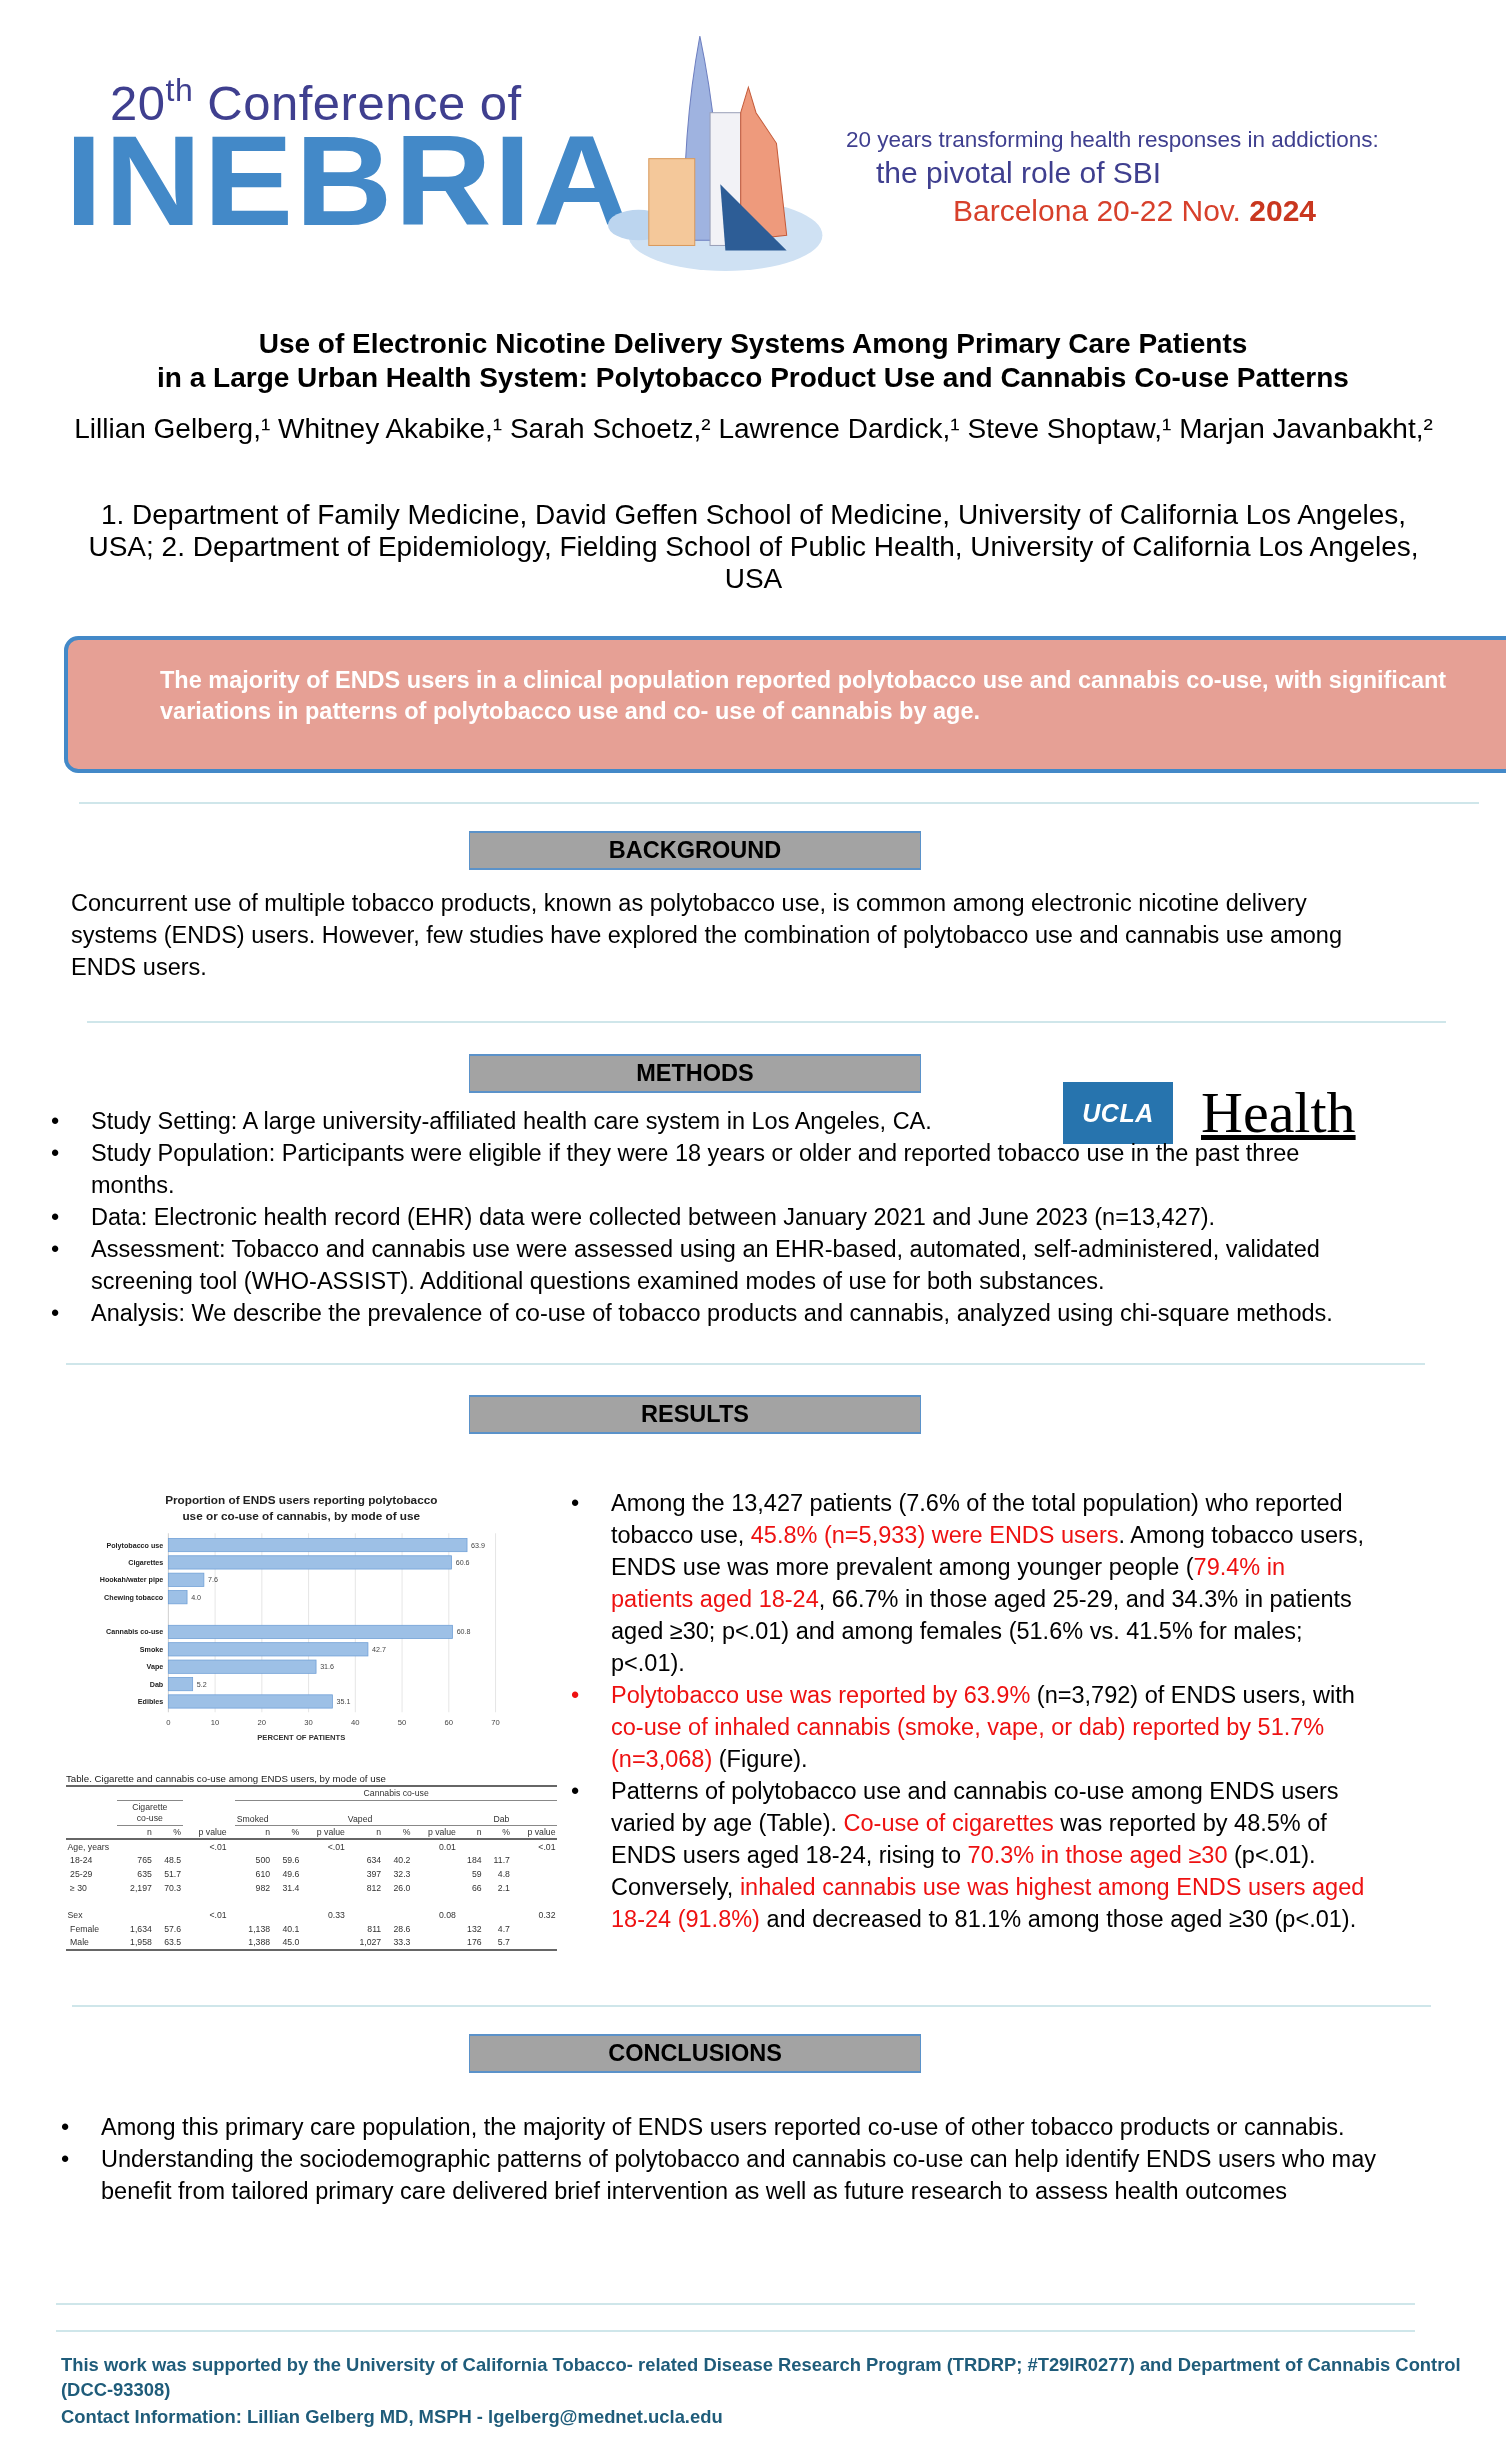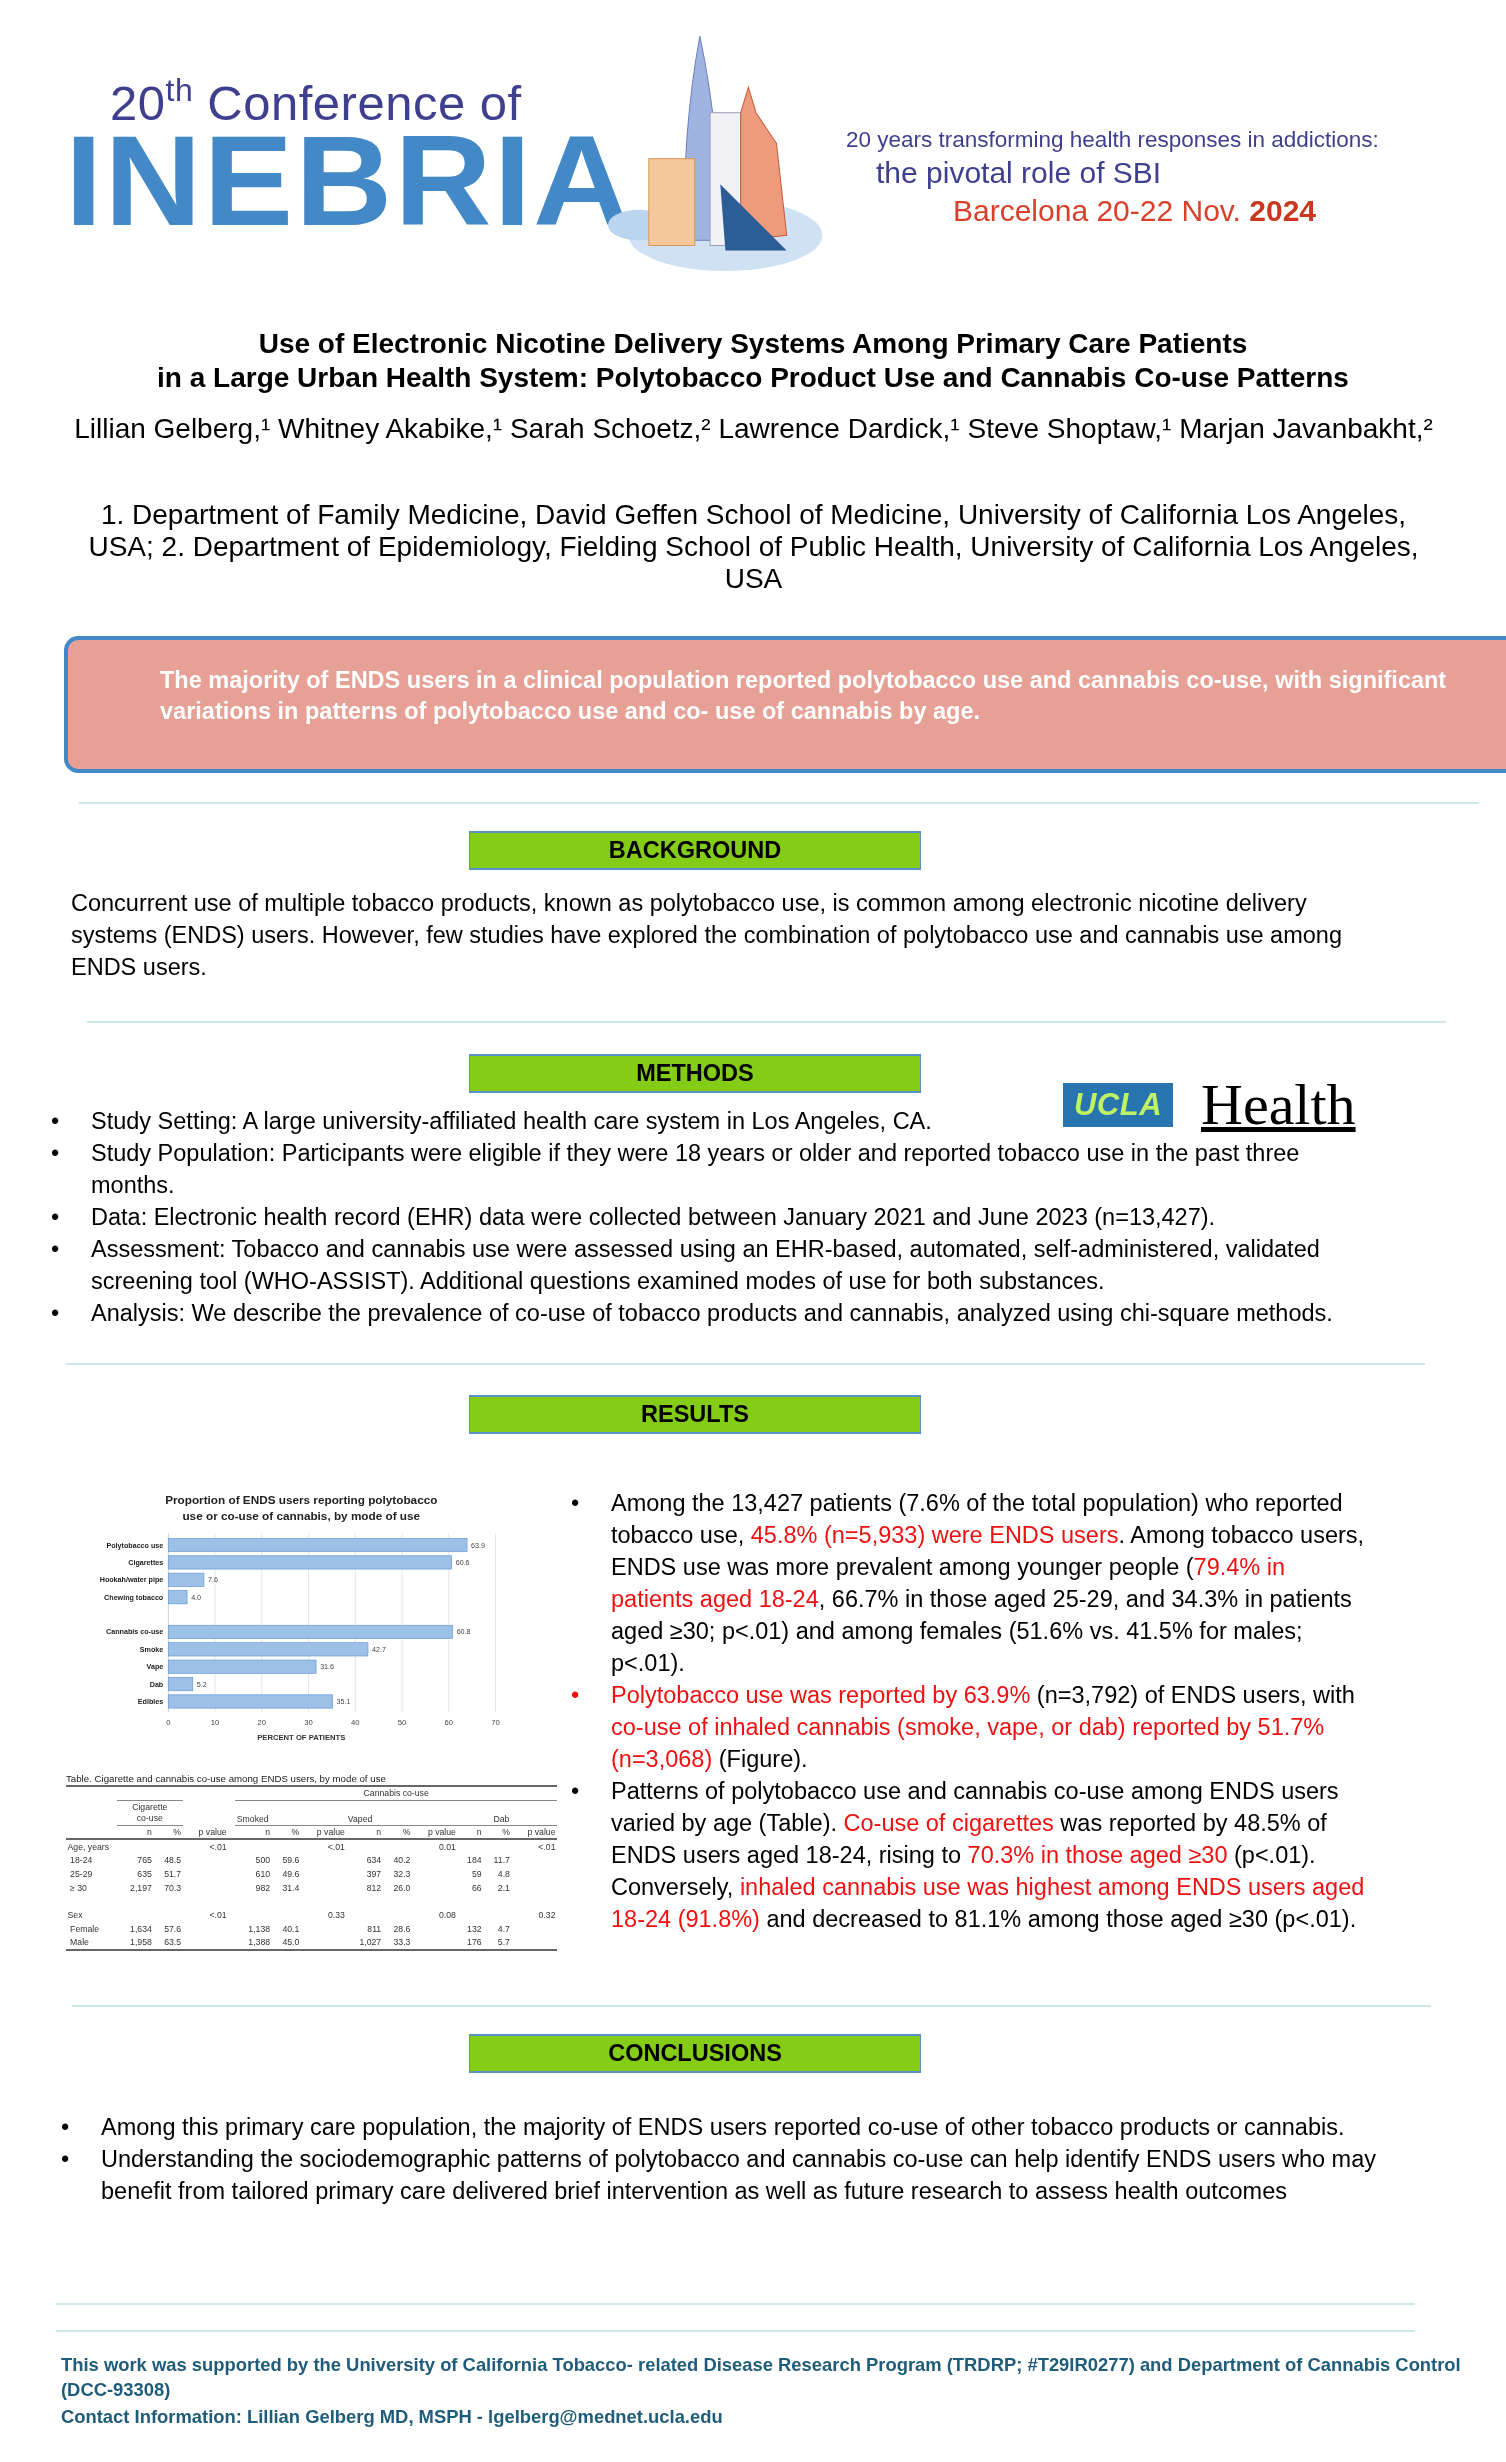--- a/index.html
+++ b/index.html
@@ -23,33 +23,33 @@
   .affil { position: absolute; left: 31px; width: 1445px; text-align: center; font-size: 28px; line-height: 32px; }
 
   
   #keybox { position: absolute; left: 64px; top: 636px; width: 1492px; height: 137px; background: #e6a095; border: 4.6px solid #4389c8; border-radius: 14.3px; }
   #keybox p { position: absolute; left: 92px; right: 56px; top: 24.5px; color: #fff; font-weight: bold; font-size: 23.5px; line-height: 31px; }
 
   
   .divider { position: absolute; height: 2px; background: #cfe6ea; }
 
   
-  .sec-head { position: absolute; width: 452px; height: 39px; background: #84cc16; border-top: 2.6px solid #5b92c9; border-bottom: 2.6px solid #5b92c9; border-left: 1px solid #5b92c9; border-right: 1px solid #5b92c9; display: flex; align-items: center; justify-content: center; font-weight: bold; font-size: 23.5px; color: #000; }
+  .sec-head { position: absolute; width: 452px; height: 39px; background: #a3a3a3; border-top: 2.6px solid #5b92c9; border-bottom: 2.6px solid #5b92c9; border-left: 1px solid #5b92c9; border-right: 1px solid #5b92c9; display: flex; align-items: center; justify-content: center; font-weight: bold; font-size: 23.5px; color: #000; }
 
   
   .para { position: absolute; font-size: 23.5px; line-height: 32px; }
   ul.bullets { position: absolute; list-style: none; font-size: 23.5px; line-height: 32px; }
   ul.bullets li { position: relative; padding-left: 40px; }
   ul.bullets li::before { content: "•"; position: absolute; left: 0; top: 0; }
   .red { color: #ee1111; }
   ul.bullets li.red-bullet::before { color: #ee1111; }
 
   
   #ucla { position: absolute; left: 1063px; top: 1082px; display: flex; align-items: center; }
-  #ucla .box { width: 110px; height: 44px; background: #2774ae; color: #bef264; font-weight: bold; font-style: italic; font-size: 31px; display: flex; align-items: center; justify-content: center; letter-spacing: 0.5px; }
+  #ucla .box { width: 110px; height: 62px; background: #2774ae; color: #ffffff; font-weight: bold; font-style: italic; font-size: 25px; display: flex; align-items: center; justify-content: center; letter-spacing: 0.5px; }
   #ucla .word { font-family: "Liberation Serif", serif; font-size: 58px; margin-left: 28px; line-height: 46px; text-decoration: underline; }
 
   
   #chart { position: absolute; left: 61px; top: 1479px; width: 501px; height: 266px; }
   #chart svg { width: 501px; height: 266px; }
 
   
   #tablewrap { position: absolute; left: 66px; top: 1773px; width: 491px; font-family: "Liberation Sans", sans-serif; font-size: 8.7px; color: #333; }
   #tablewrap .caption { font-size: 9.7px; margin-bottom: 1px; color: #222; }
   table.data { border-collapse: collapse; width: 491px; }

